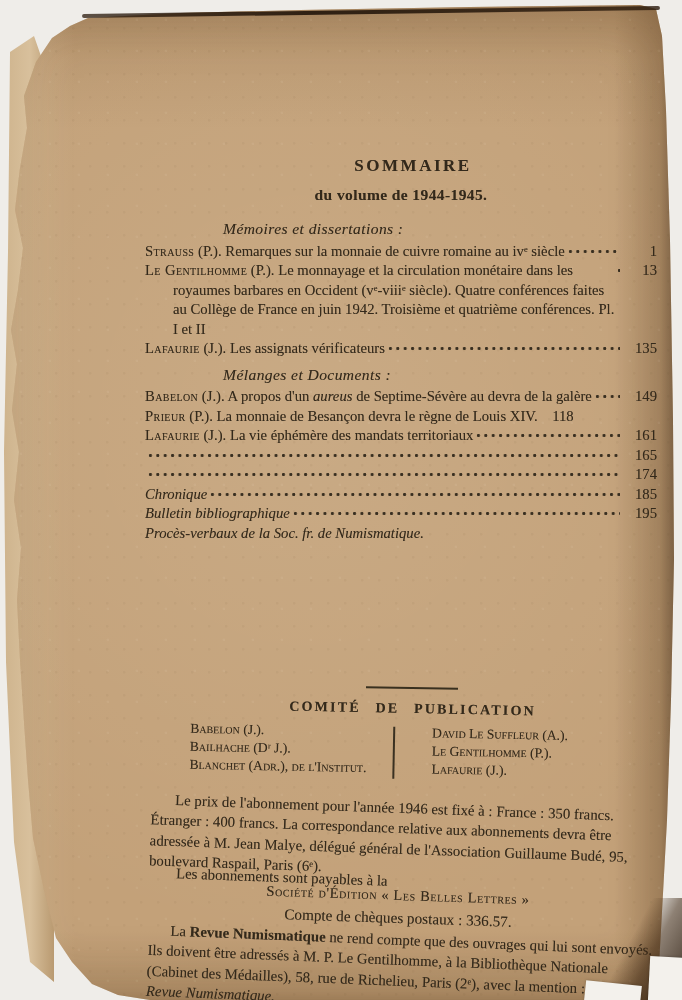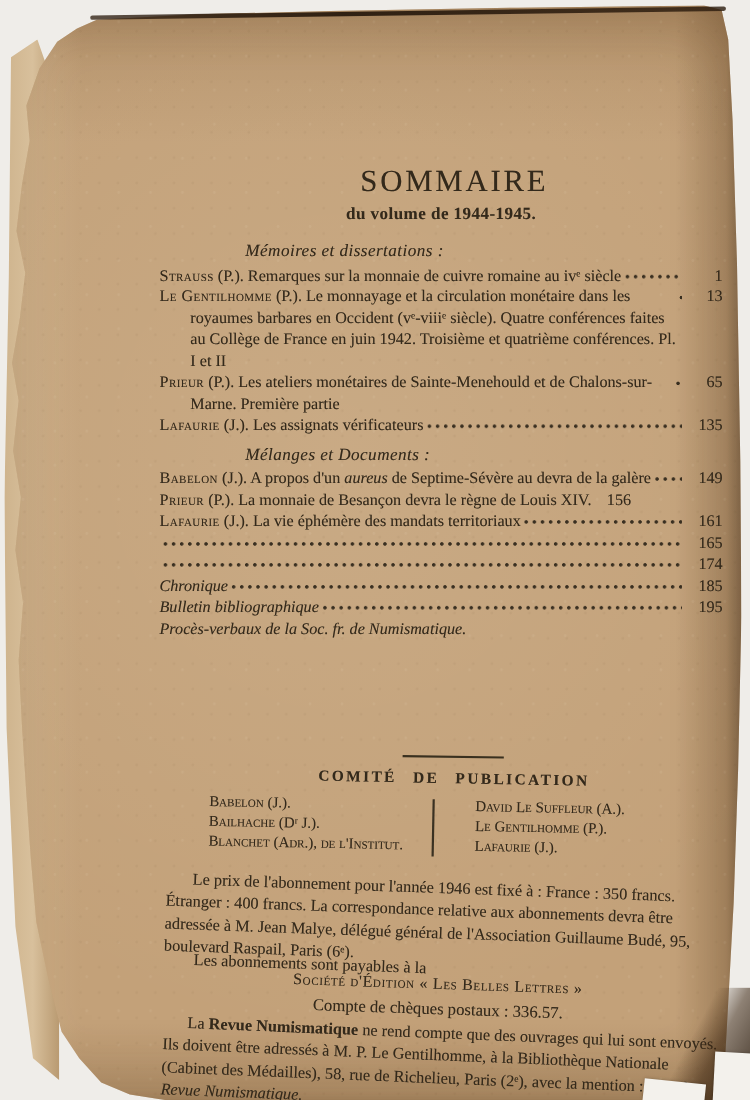--- a/index.html
+++ b/index.html
@@ -37,21 +37,21 @@
   .top-edge{
     position:absolute;left:82px;top:10px;width:578px;height:3.5px;z-index:2;
     background:linear-gradient(90deg,rgba(43,27,13,0.75),rgba(34,21,10,0.9) 40%,rgba(43,27,13,0.8));
     transform:rotate(-0.8deg);border-radius:2px;
   }
 
   .content{position:absolute;inset:0;z-index:2;color:#33291b;text-shadow:0 0 .5px rgba(51,41,27,.35);}
 
   
   .toc-block{position:absolute;left:145px;top:156px;width:512px;font-size:14.7px;line-height:19.5px;}
-  .title{font-size:28px;font-weight:400;letter-spacing:2.5px;text-align:center;margin:0 0 9px 0;transform:translateX(12px);}
+  .title{font-size:17px;font-weight:700;letter-spacing:2.5px;text-align:center;margin:0 0 9px 0;transform:translateX(12px);}
   .subtitle{font-size:15.5px;font-weight:700;text-align:center;letter-spacing:.4px;margin:0 0 15px 0;}
   .sec-h{font-style:italic;font-size:15.6px;margin:0 0 3px 78px;letter-spacing:.4px;}
   .sec-h.second{margin-top:6px;}
   .entry{display:flex;align-items:flex-start;}
   .etext{flex:0 1 auto;padding-left:28px;text-indent:-28px;}
   .sc{font-variant:small-caps;letter-spacing:.4px;}
   .em{font-style:italic;}
   .eleader{flex:1 1 8px;height:13px;margin:0 1px 2px 3px;
     background-image:radial-gradient(circle at 2.4px 9.5px, rgba(44,36,24,.92) 1.25px, rgba(0,0,0,0) 1.9px);
     background-size:7.4px 13px;background-repeat:repeat-x;}
@@ -110,41 +110,36 @@
         <div class="etext"><span class="sc">Strauss</span><span> (P.). Remarques sur la monnaie de cuivre romaine au ivᵉ siècle</span><span class="em"></span><span></span></div>
         <div class="eleader"></div>
         <div class="enum">1</div>
       </div>
       <div class="entry">
         <div class="etext"><span class="sc">Le Gentilhomme</span><span> (P.). Le monnayage et la circulation monétaire dans les royaumes barbares en Occident (vᵉ-viiiᵉ siècle). Quatre conférences faites au Collège de France en juin 1942. Troisième et quatrième conférences. Pl. I et II</span><span class="em"></span><span></span></div>
         <div class="eleader"></div>
         <div class="enum">13</div>
       </div>
       <div class="entry">
-        <div class="etext"><span class="sc">Prieur</span><span> (P.). Les ateliers monétaires de Sainte-Menehould et de Chalons-sur-Marne. Première partie</span><span class="em"></span><span></span></div>
-        <div class="eleader"></div>
-        <div class="enum">65</div>
-      </div>
-      <div class="entry">
         <div class="etext"><span class="sc">Lafaurie</span><span> (J.). Les assignats vérificateurs</span><span class="em"></span><span></span></div>
         <div class="eleader"></div>
         <div class="enum">135</div>
       </div>
 
       <div class="sec-h second">Mélanges et Documents :</div>
 
       <div class="entry">
         <div class="etext"><span class="sc">Babelon</span><span> (J.). A propos d'un </span><span class="em">aureus</span><span> de Septime-Sévère au devra de la galère</span></div>
         <div class="eleader"></div>
         <div class="enum">149</div>
       </div>
       <div class="entry">
         <div class="etext"><span class="sc">Prieur</span><span> (P.). La monnaie de Besançon devra le règne de Louis XIV.</span><span class="em"></span><span></span></div>
 
-        <div class="enum">156</div>
+        <div class="enum">118</div>
       </div>
       <div class="entry">
         <div class="etext"><span class="sc">Lafaurie</span><span> (J.). La vie éphémère des mandats territoriaux</span><span class="em"></span><span></span></div>
         <div class="eleader"></div>
         <div class="enum">161</div>
       </div>
       <div class="entry">
         <div class="eleader"></div>
         <div class="enum">165</div>
       </div>

